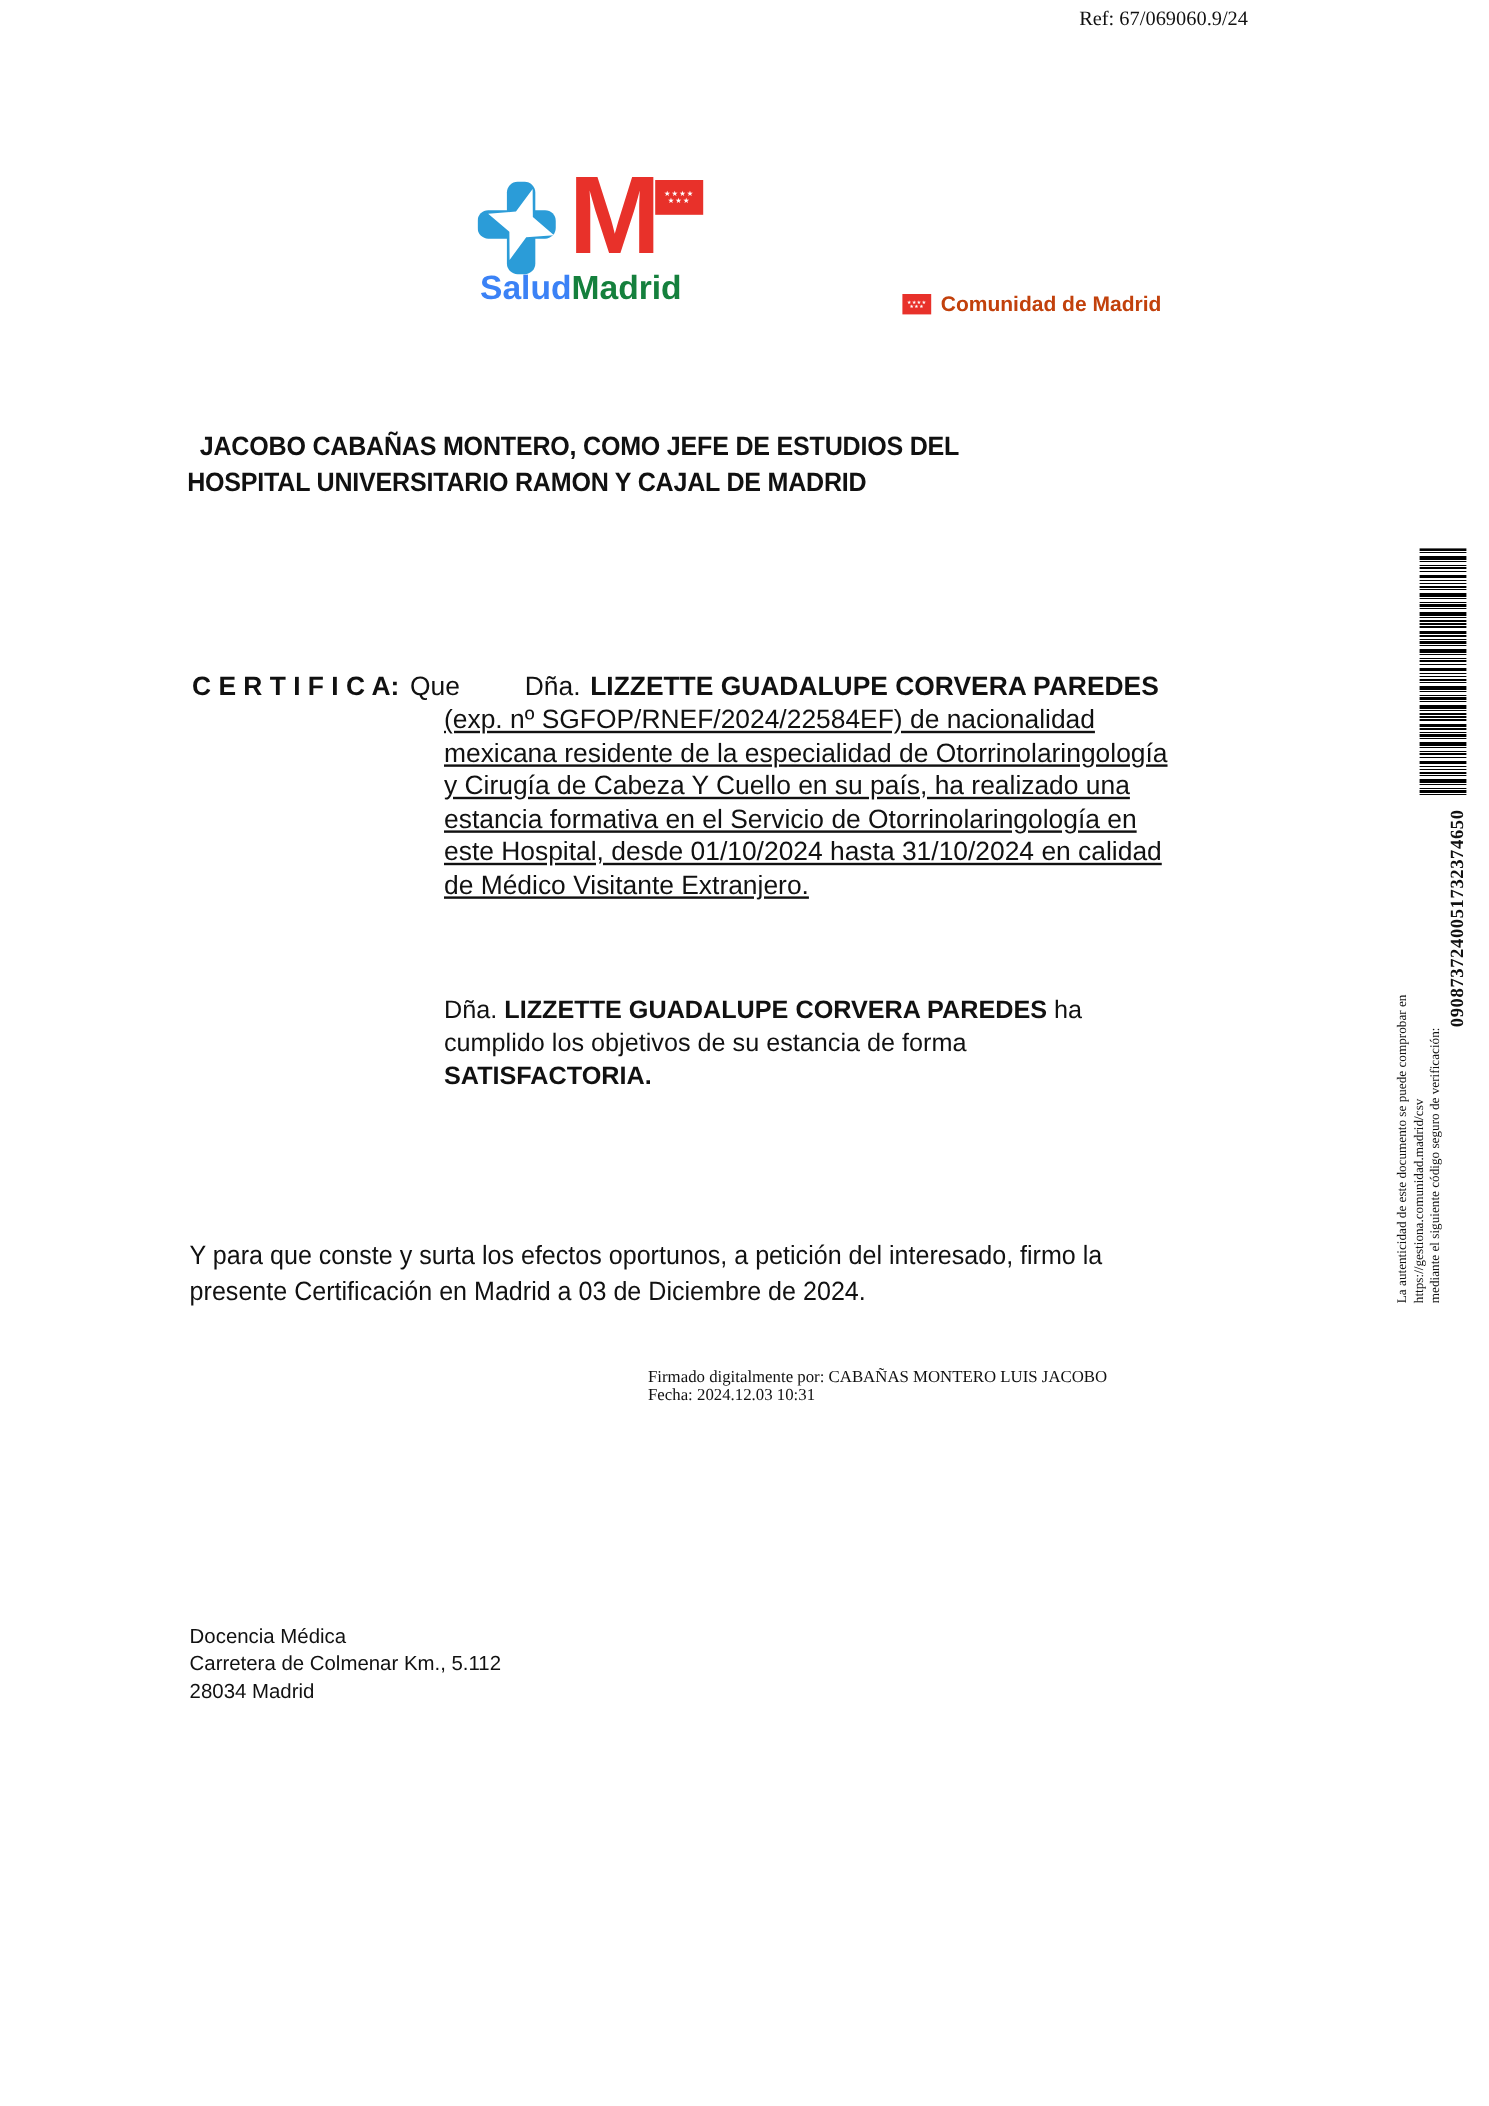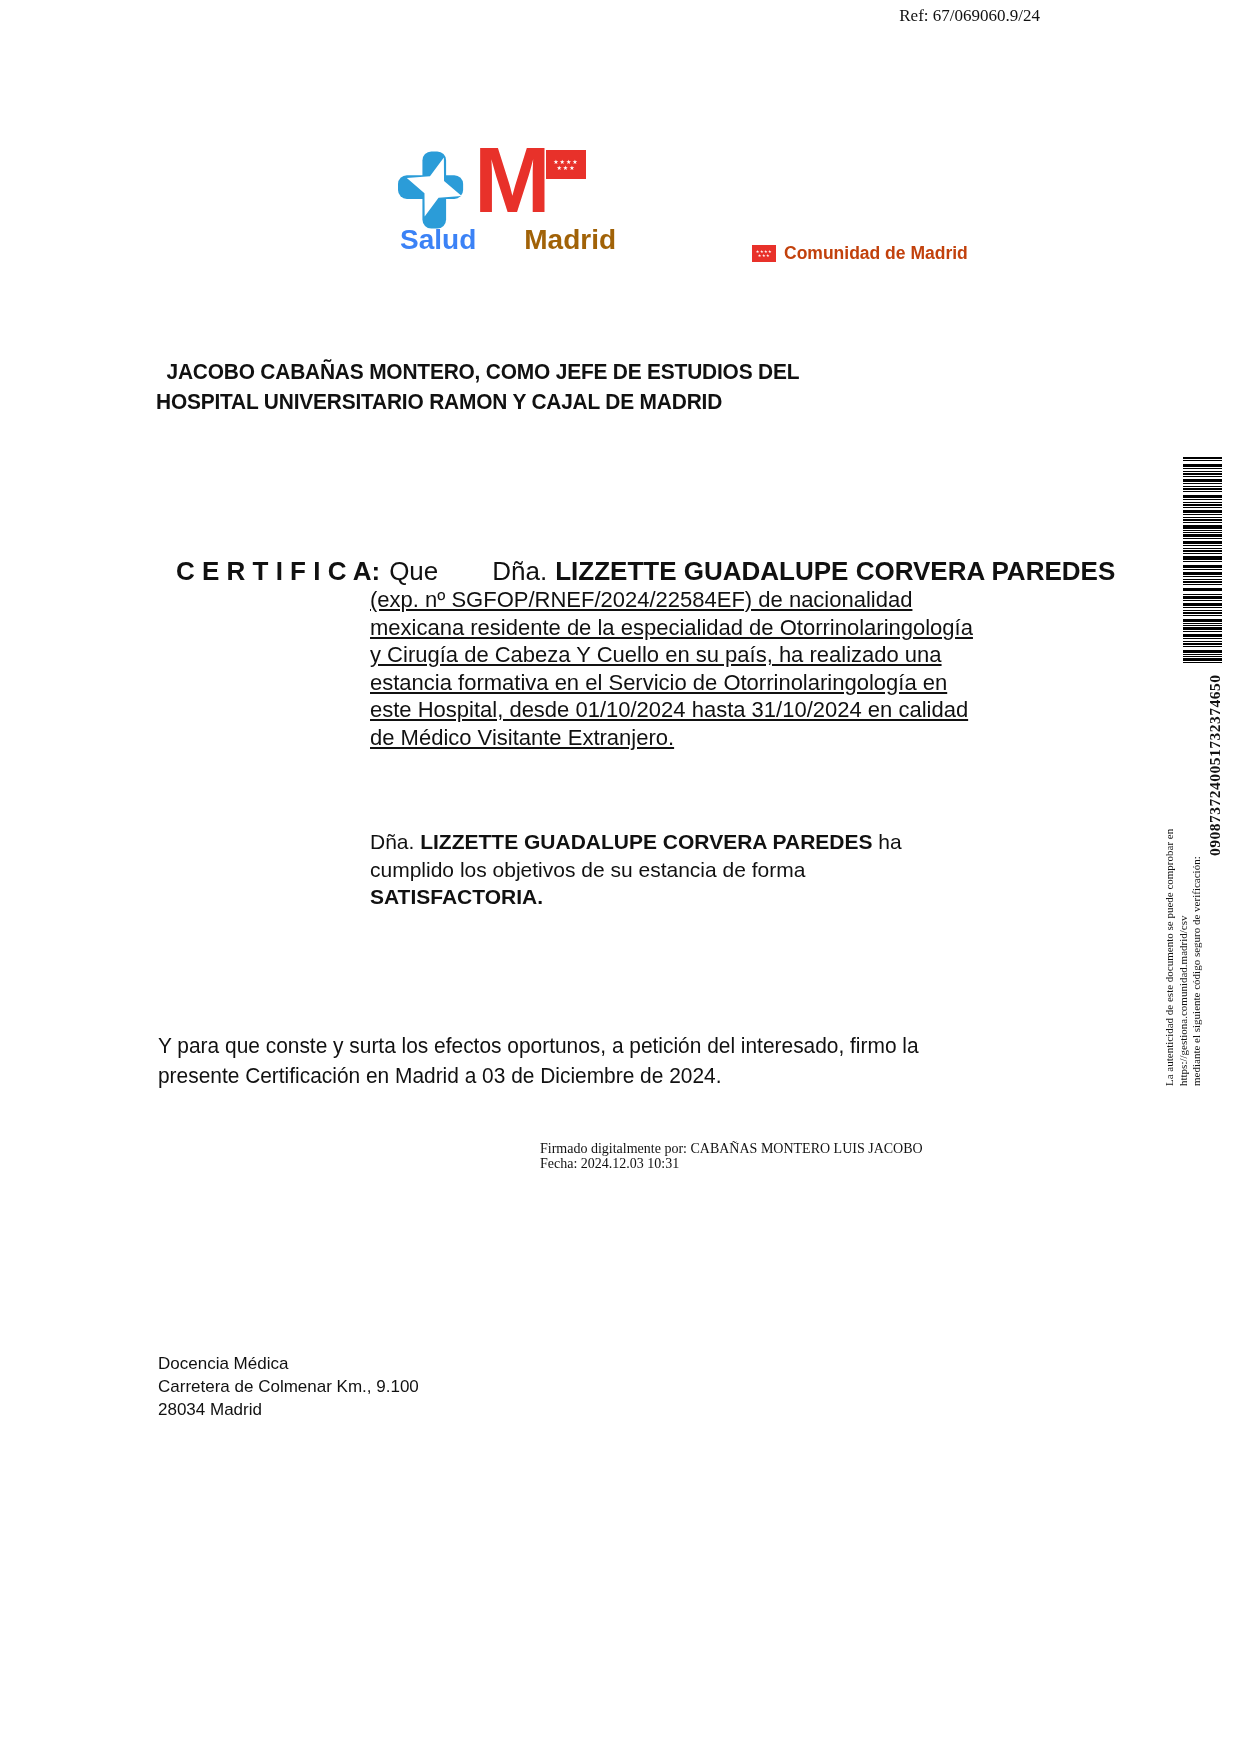--- a/index.html
+++ b/index.html
@@ -17,21 +17,21 @@
   .m-stars span{color:#fff;font-size:6px;letter-spacing:1px;display:block;}
   .salud-madrid{position:absolute;left:2px;top:78px;font-size:28px;font-weight:bold;letter-spacing:0;}
   .hospital-title{position:absolute;left:562px;top:150px;width:330px;text-align:center;font-weight:bold;font-size:30px;line-height:33px;}
   .comunidad-row{position:absolute;left:752px;top:243px;display:flex;align-items:center;gap:8px;}
   .flag{width:24px;height:17px;display:flex;flex-direction:column;align-items:center;justify-content:center;line-height:1;}
   .flag span{color:#fff;font-size:4px;letter-spacing:0.5px;display:block;}
   .comunidad-label{font-weight:bold;font-size:17.5px;color:#c2410c;}
   
   .heading{position:absolute;left:156px;top:357px;font-weight:bold;font-size:22px;line-height:30px;transform:scaleX(0.95);transform-origin:left top;letter-spacing:-0.2px;}
   .heading .l1{padding-left:11px;}
-  .cert-block{position:absolute;left:176px;top:558px;font-size:26px;line-height:27.5px;}
+  .cert-block{position:absolute;left:160px;top:558px;font-size:22px;line-height:27.5px;}
   .cert-line{white-space:nowrap;}
   .cert-label{font-weight:bold;margin-right:9px;}
   .cert-dna{margin-left:54px;}
   .bold-name{font-weight:bold;margin-left:8px;}
   .cert-body{position:absolute;left:370px;top:586px;font-size:22px;line-height:27.5px;text-decoration:underline;}
   .para2{position:absolute;left:370px;top:828px;font-size:21px;line-height:27.5px;}
   .para2 .bn{font-weight:bold;}
   .para2 .bold-line{font-weight:bold;}
   .closing{position:absolute;left:158px;top:1031px;font-size:22px;line-height:30px;transform:scaleX(0.95);transform-origin:left top;}
   .signature{position:absolute;left:540px;top:1141px;font-family:"Liberation Serif",serif;font-size:14px;line-height:15px;}
@@ -68,21 +68,21 @@
       <rect x="33" y="2" width="32" height="104" rx="12" fill="#2B9CD8"></rect>
       <rect x="0" y="34" width="88" height="32" rx="12" fill="#2B9CD8"></rect>
       <path d="M49 8 L59 38 L88 50 L59 62 L49 92 L39 62 L10 50 L39 38 Z" fill="#ffffff" transform="rotate(18 49 50)"></path>
     </svg>
     <div class="logo-m" style="color:#E8312A;">M</div>
     <div class="m-stars" style="background:#E8312A;">
       <span>★★★★</span>
       <span>★★★</span>
     </div>
     <div class="salud-madrid">
-      <span style="color:#3b82f6;">Salud</span><span style="color:#a16207;padding-left:48px;">Madrid</span>
+      <span style="color:#3b82f6;">Salud</span><span style="color:#15803d;">Madrid</span>
     </div>
   </div>
 
 
   <div class="comunidad-row">
     <div class="flag" style="background:#E8312A;">
       <span>★★★★</span>
       <span>★★★</span>
     </div>
     <div class="comunidad-label">Comunidad de Madrid</div>
@@ -123,21 +123,21 @@
     <div>presente Certificación en Madrid a 03 de Diciembre de 2024.</div>
   </div>
 
   <div class="signature">
     <div>Firmado digitalmente por: CABAÑAS MONTERO LUIS JACOBO</div>
     <div>Fecha: 2024.12.03 10:31</div>
   </div>
 
   <div class="footer-addr">
     <div>Docencia Médica</div>
-    <div>Carretera de Colmenar Km., 9.100</div>
+    <div>Carretera de Colmenar Km., 5.112</div>
     <div>28034 Madrid</div>
   </div>
 
   <div class="barcode"></div>
   <div class="csv-code vtext">0908737240051732374650</div>
   <div class="csv-note vtext">
     <div>La autenticidad de este documento se puede comprobar en</div>
     <div>https://gestiona.comunidad.madrid/csv</div>
     <div>mediante el siguiente código seguro de verificación:</div>
   </div>

